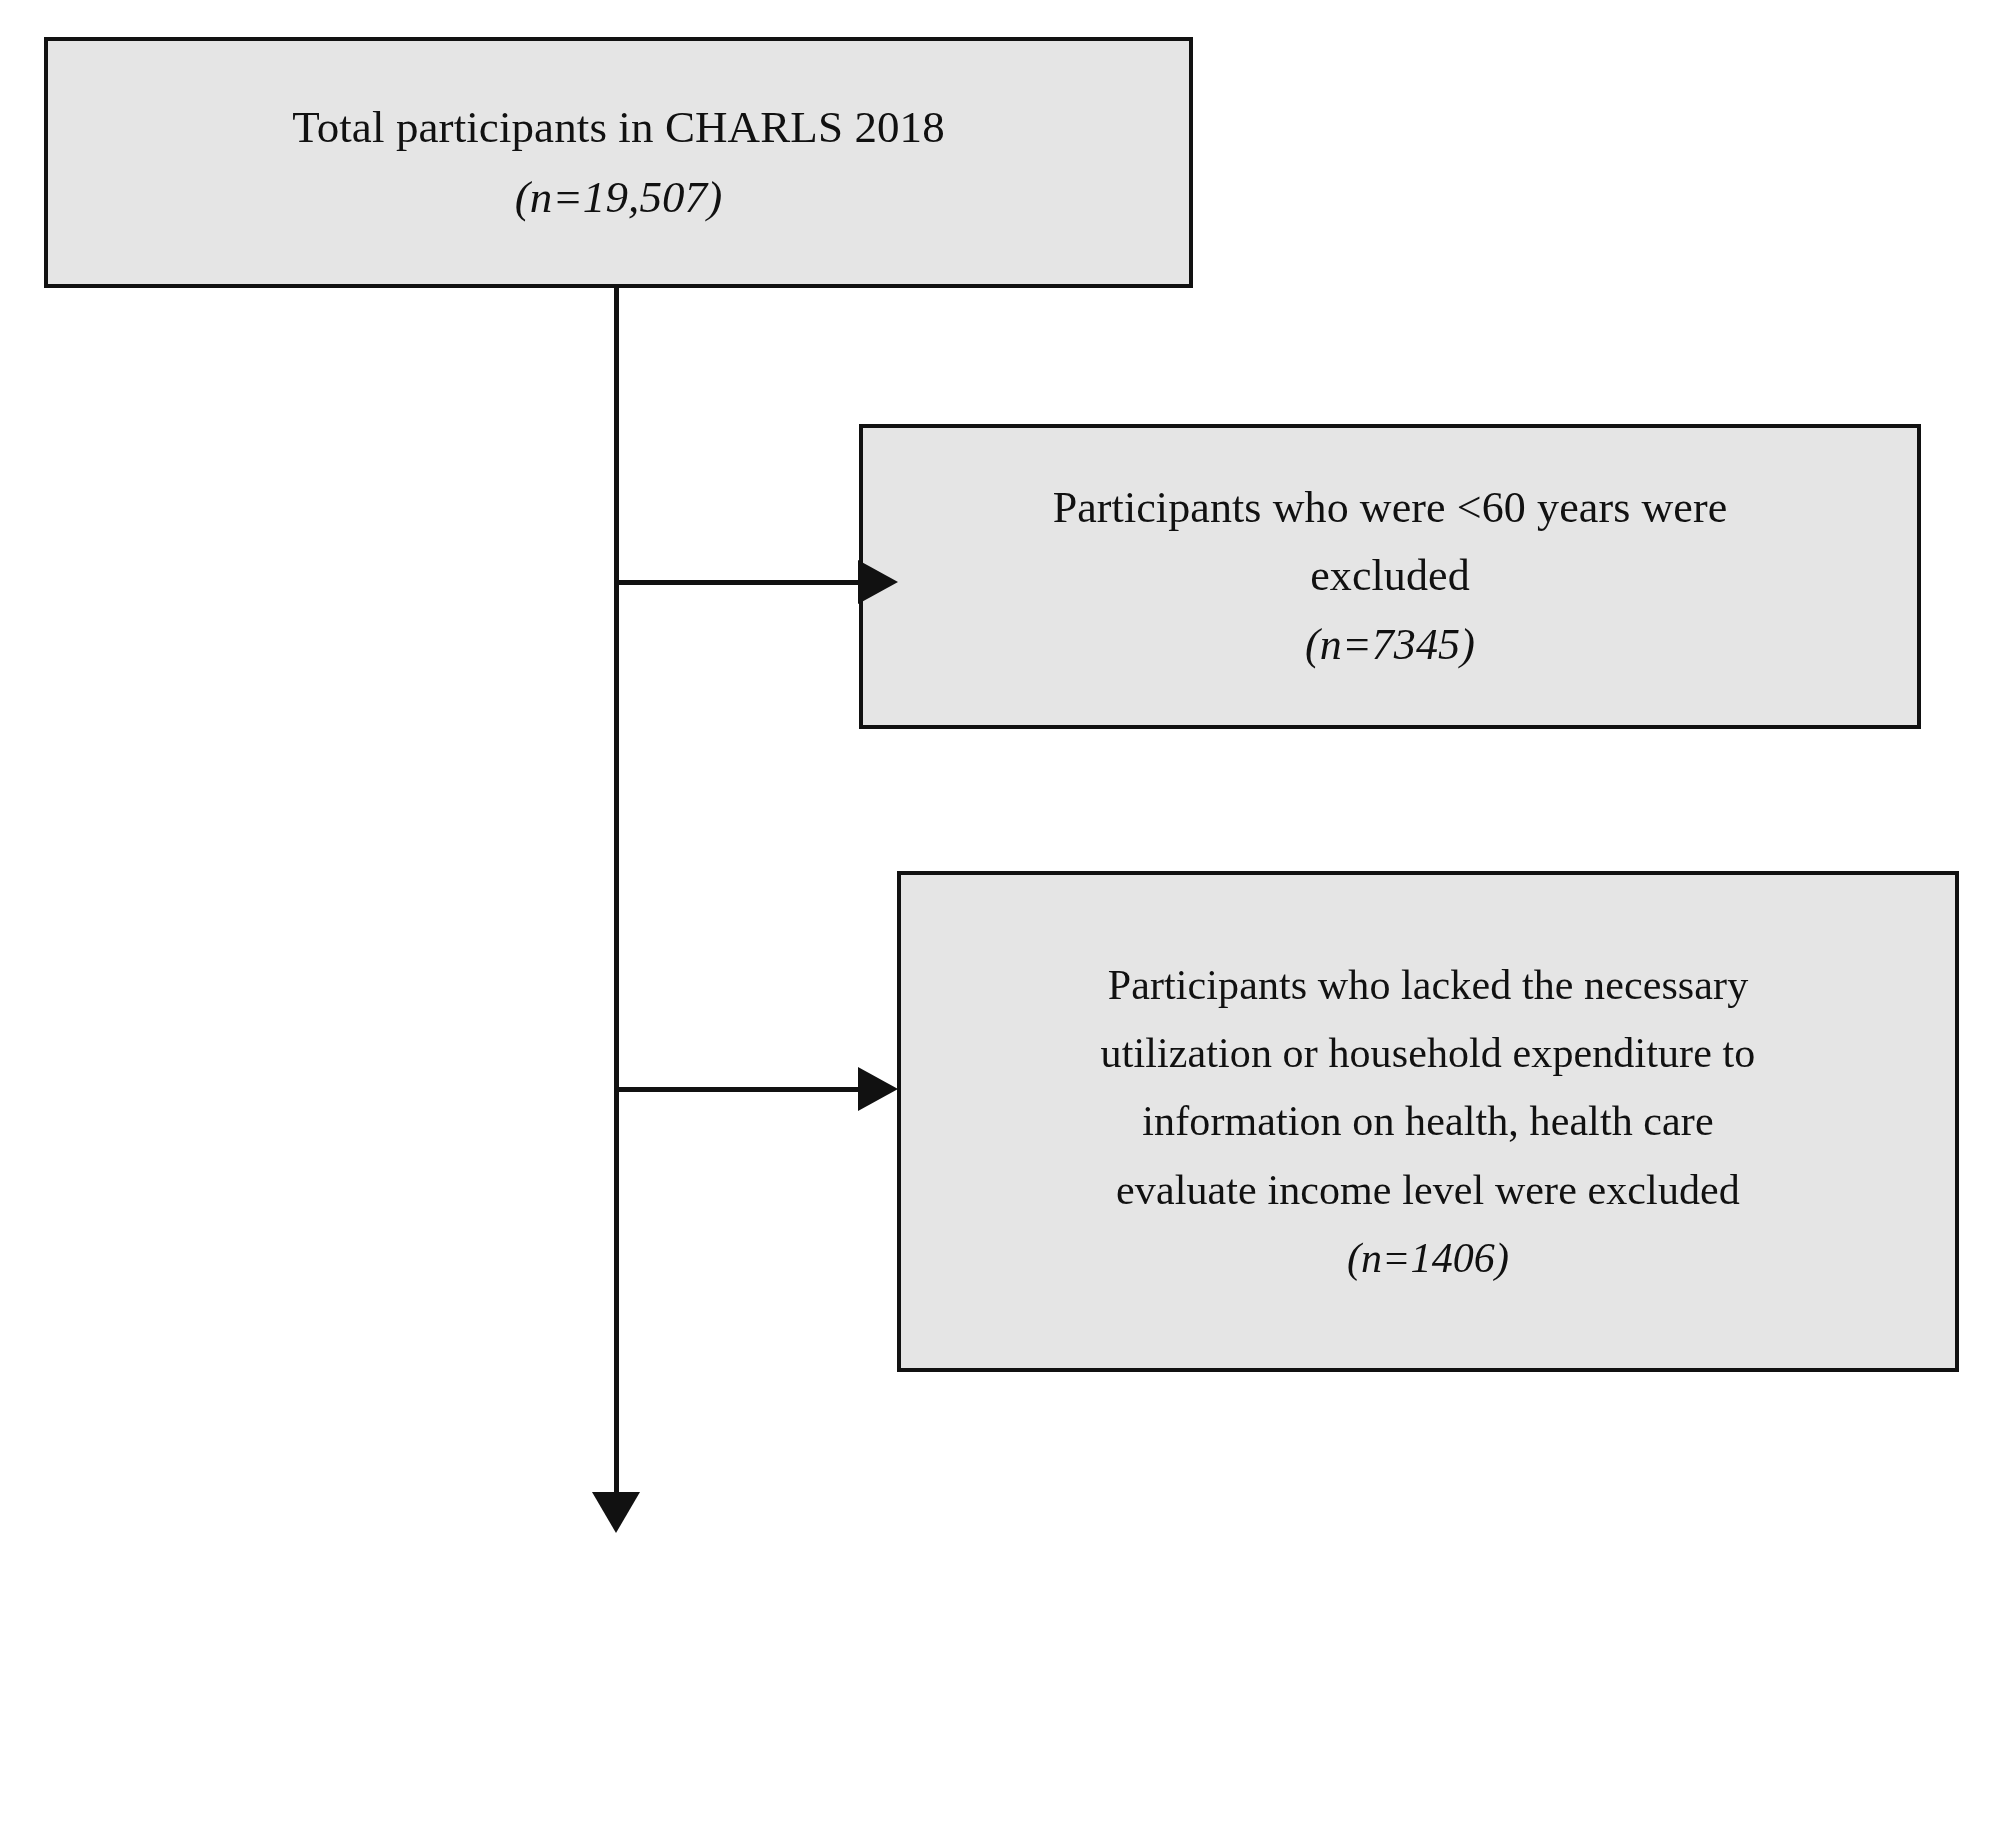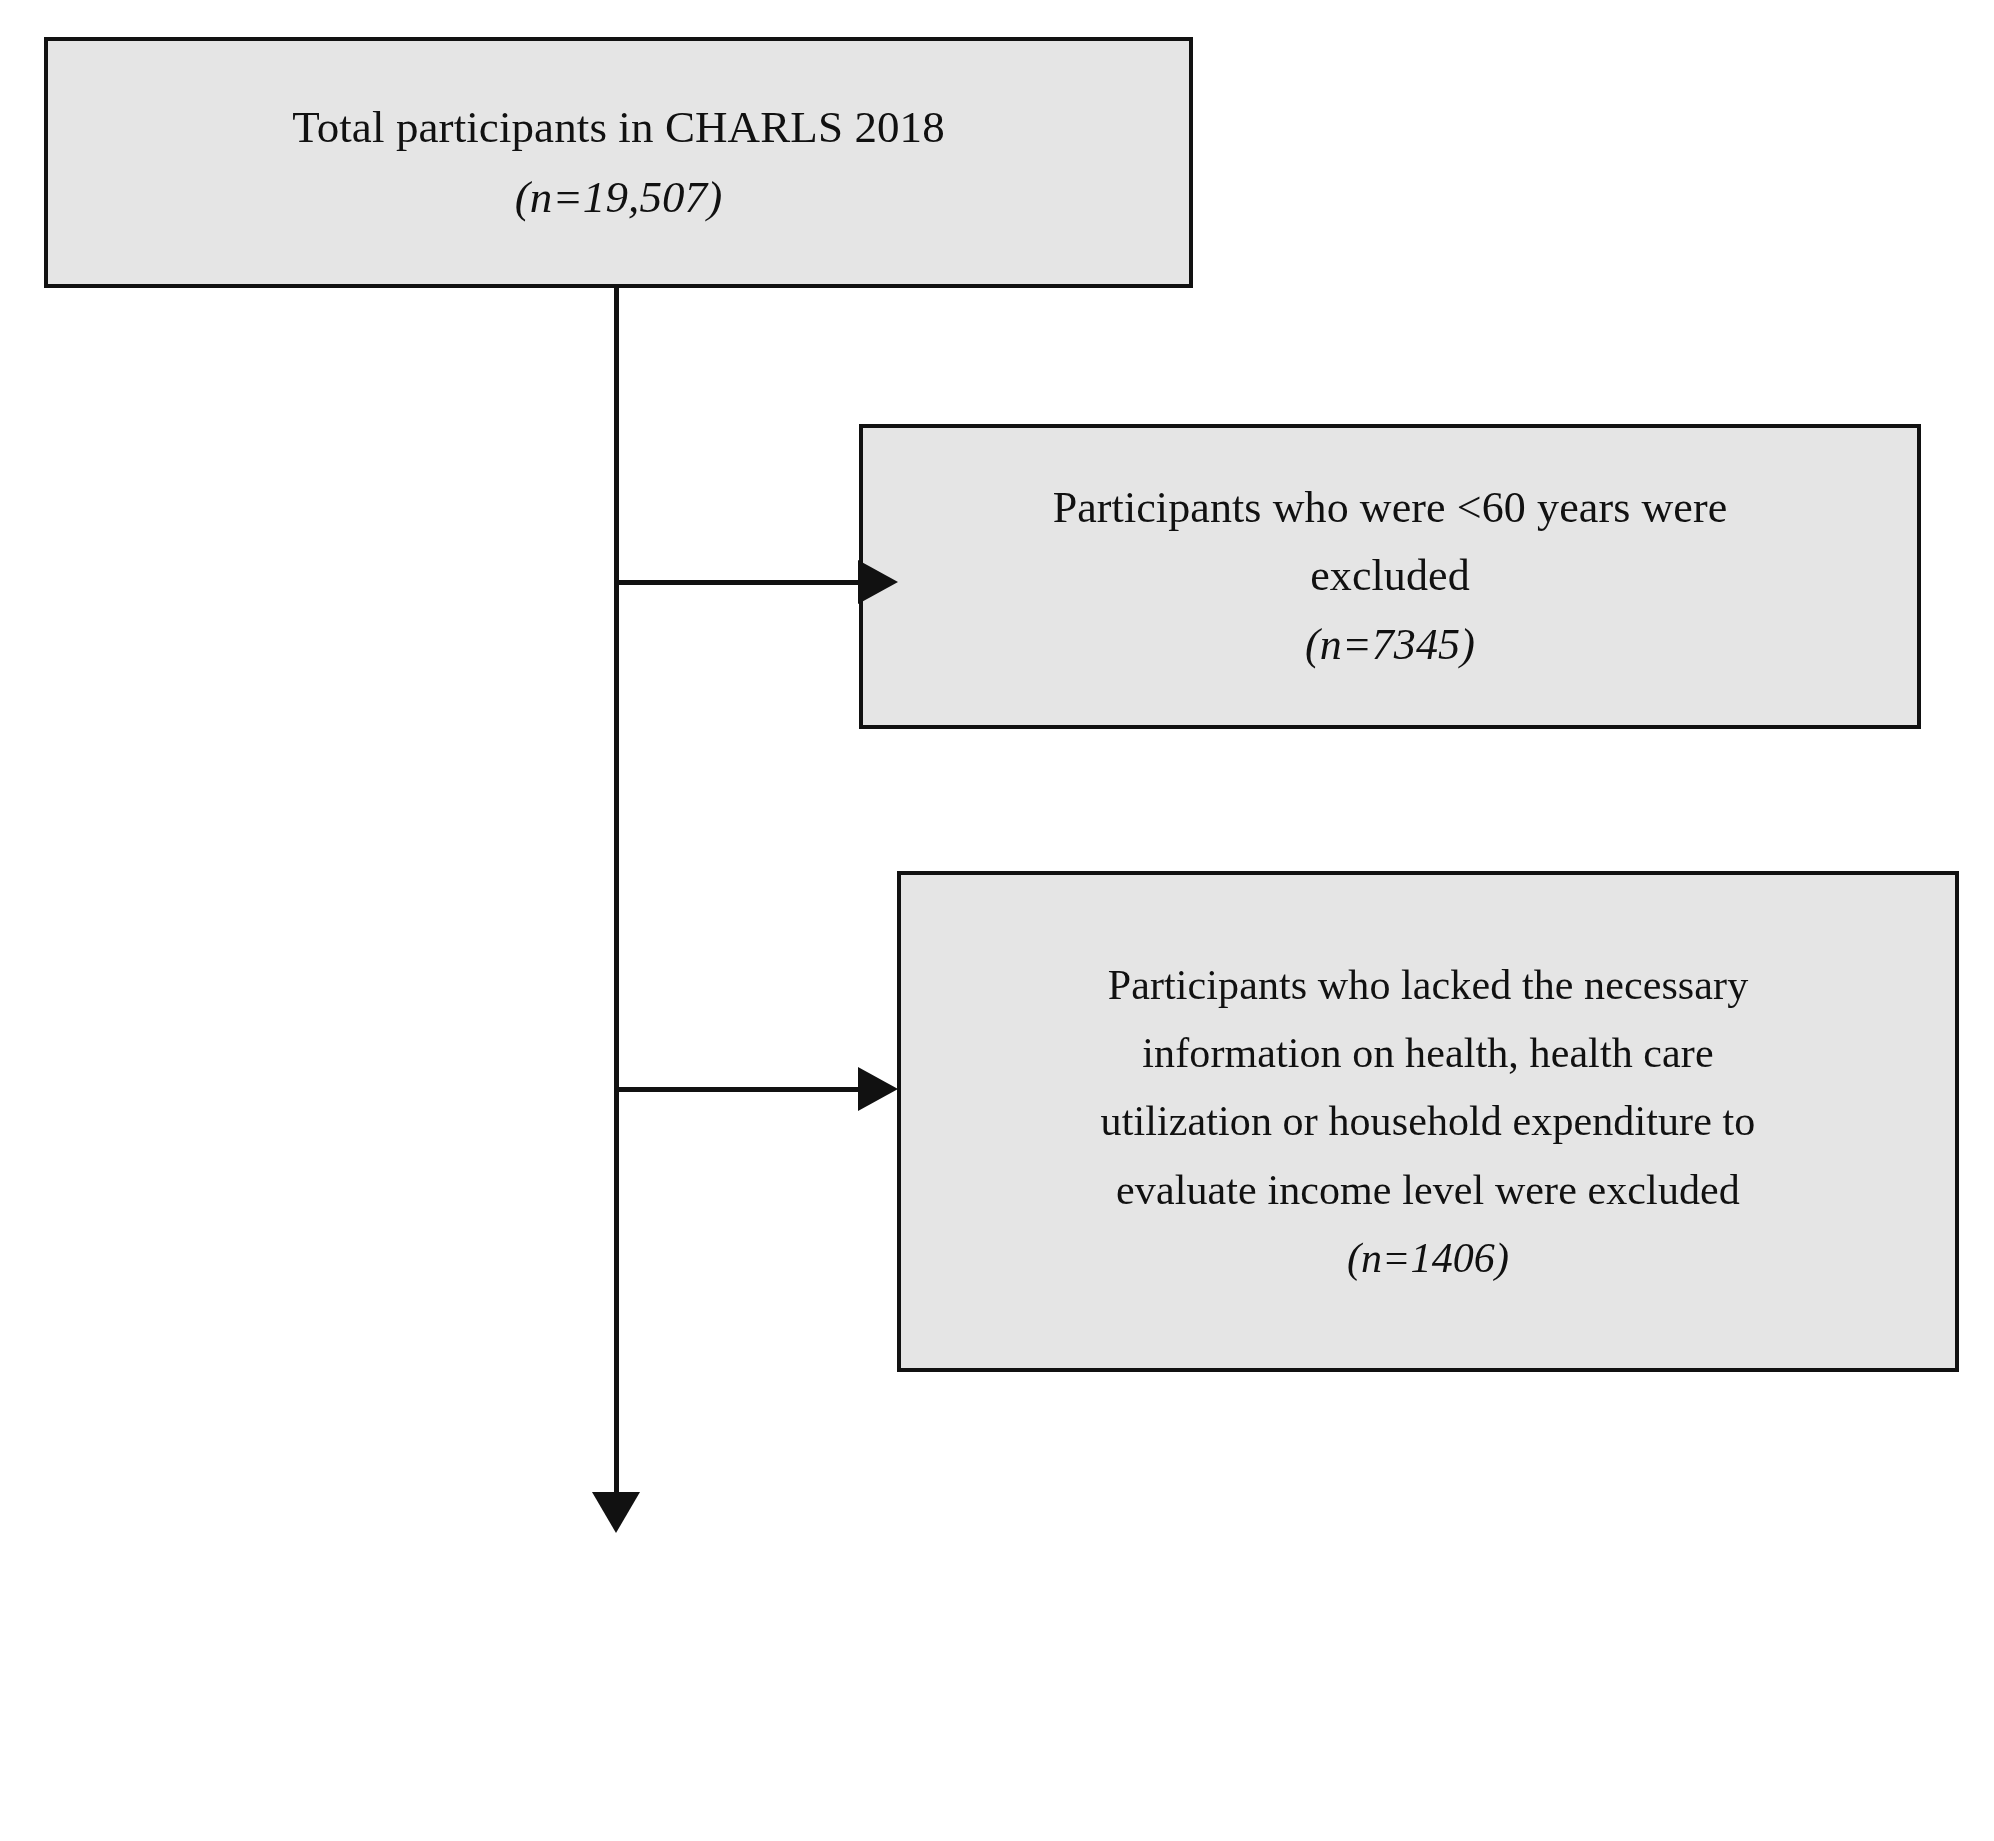--- a/index.html
+++ b/index.html
@@ -104,22 +104,22 @@
   </div>
 
   <div class="flow-box" id="box-excl-age">
     <span class="line">Participants who were &lt;60 years were</span>
     <span class="line">excluded</span>
     <span class="line count">(n=7345)</span>
   </div>
 
   <div class="flow-box" id="box-excl-missing">
     <span class="line">Participants who lacked the necessary</span>
+    <span class="line">utilization or household expenditure to</span>
     <span class="line">information on health, health care</span>
-    <span class="line">utilization or household expenditure to</span>
     <span class="line">evaluate income level were excluded</span>
     <span class="line count">(n=1406)</span>
   </div>
 
 
   <div class="conn" id="spine-vertical"></div>
   <div class="conn" id="branch-arrow-age"></div>
   <div class="arrowhead-right" id="arrowhead-age"></div>
   <div class="conn" id="branch-arrow-missing"></div>
   <div class="arrowhead-right" id="arrowhead-missing"></div>

